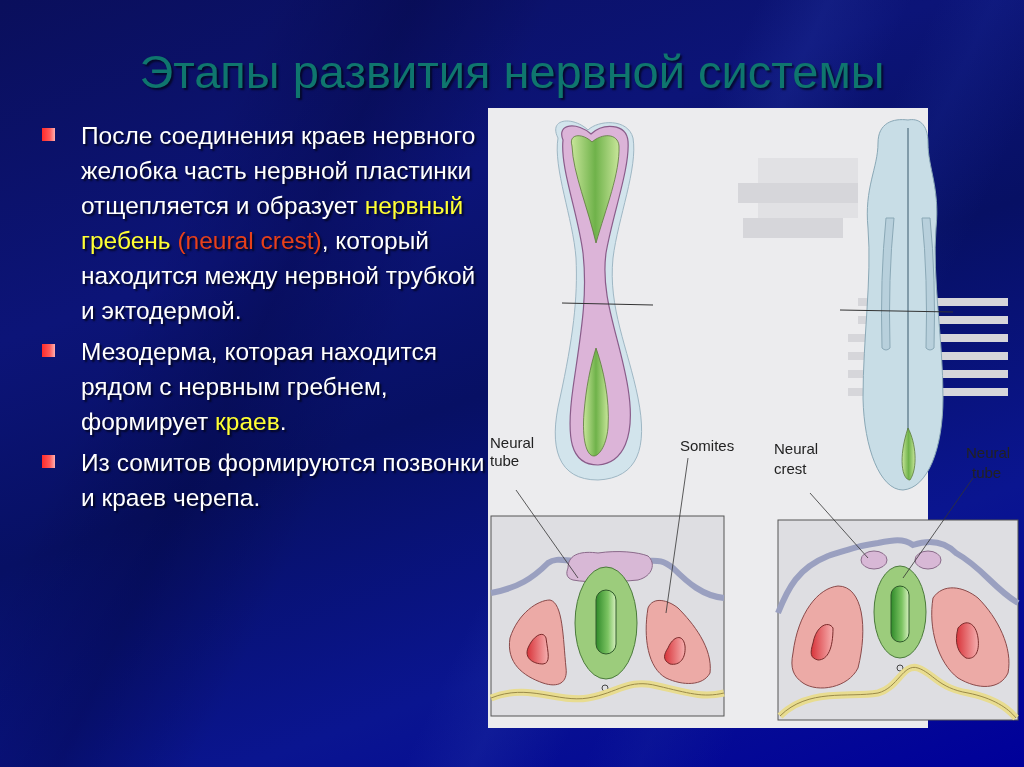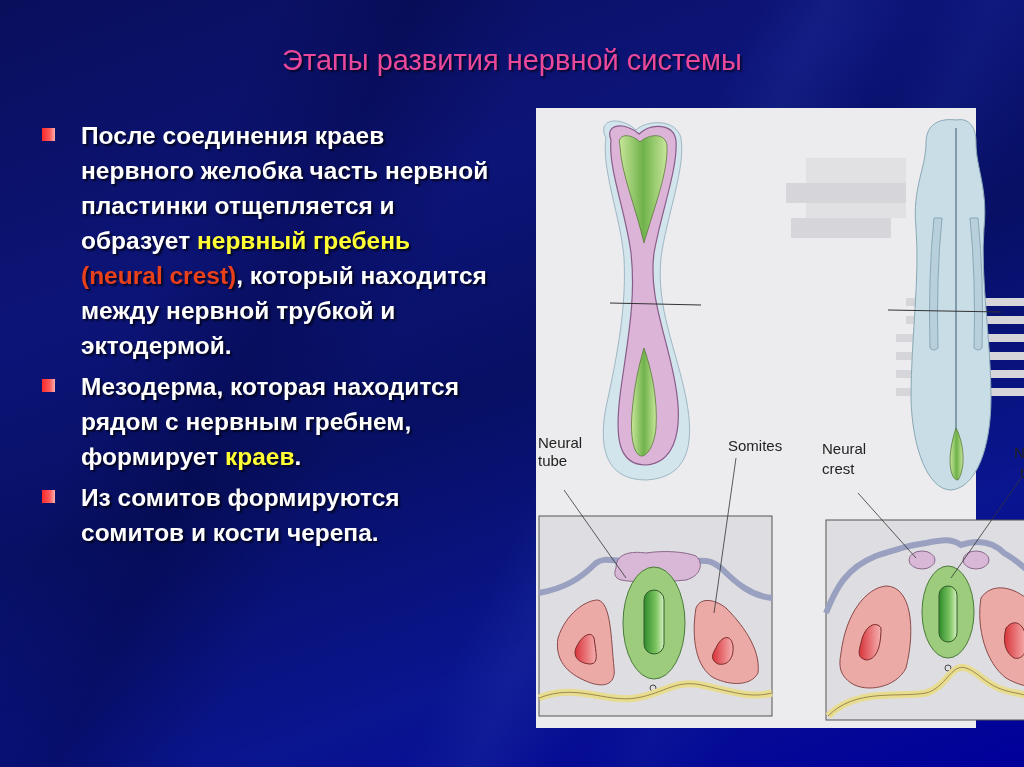--- a/index.html
+++ b/index.html
@@ -10,43 +10,41 @@
   }
   .streaks {
     position: absolute; inset: 0; pointer-events: none;
     background:
       linear-gradient(115deg, transparent 55%, rgba(40,60,170,0.25) 60%, transparent 66%),
       linear-gradient(115deg, transparent 68%, rgba(30,50,160,0.2) 72%, transparent 78%),
       linear-gradient(115deg, transparent 20%, rgba(0,0,40,0.25) 30%, transparent 40%);
   }
   .title {
     position: absolute; left: 0; top: 44px; width: 1024px; text-align: center;
-    color: #ec4899; font-size: 29px; letter-spacing: 0px;
+    color: #0f766e; font-size: 47px; letter-spacing: 0px;
     text-shadow: 2px 2px 2px rgba(0,0,0,0.6);
   }
   .bullets {
     position: absolute; left: 40px; top: 118px; width: 450px;
     list-style: none; margin: 0; padding: 0;
   }
   .bullet {
     position: relative; padding-left: 41px; margin-bottom: 6px;
     color: #ffffff; font-size: 24.5px; line-height: 35px;
     text-shadow: 2px 2px 2px rgba(0,0,0,0.7);
-    font-weight: bold;
   }
   .bullet .marker {
     position: absolute; left: 2px; top: 10px; width: 13px; height: 13px;
     background: linear-gradient(90deg, #ff2a2a 0%, #ff5a5a 60%, #ffb0b0 100%);
   }
   .yellow { color: #ffff33; }
   .orange { color: #e8401a; }
   .figure {
     position: absolute; left: 488px; top: 108px; width: 440px; height: 620px;
     background: #ececee;
-    margin-left: 48px;
   }
   .figure svg { display: block; }
   .lbl { font-family: "Liberation Sans", sans-serif; font-size: 15px; fill: #222; }
 </style>
 </head>
 <body>
 
 <div class="streaks"></div>
 
 <div class="title">Этапы развития нервной системы</div>
@@ -55,21 +53,21 @@
   <li class="bullet">
     <span class="marker"></span>
     <span>После соединения краев нервного желобка часть нервной пластинки отщепляется и образует </span><span class="yellow">нервный гребень</span> <span class="orange">(neural crest)</span><span>, который находится между нервной трубкой и эктодермой.</span>
   </li>
   <li class="bullet">
     <span class="marker"></span>
     <span>Мезодерма, которая находится рядом с нервным гребнем, формирует </span><span class="yellow">краев</span><span>.</span>
   </li>
   <li class="bullet">
     <span class="marker"></span>
-    <span>Из сомитов формируются сомитов и кости черепа.</span>
+    <span>Из сомитов формируются позвонки и краев черепа.</span>
   </li>
 </ul>
 
 <div class="figure">
   <svg width="534" height="620" viewBox="0 0 534 620" xmlns="http://www.w3.org/2000/svg">
     <defs>
       <linearGradient id="gGreen" x1="0" x2="1">
         <stop offset="0" stop-color="#c8e69a"></stop>
           <stop offset="0.5" stop-color="#6fb24a"></stop>
           <stop offset="1" stop-color="#c8e69a"></stop>

